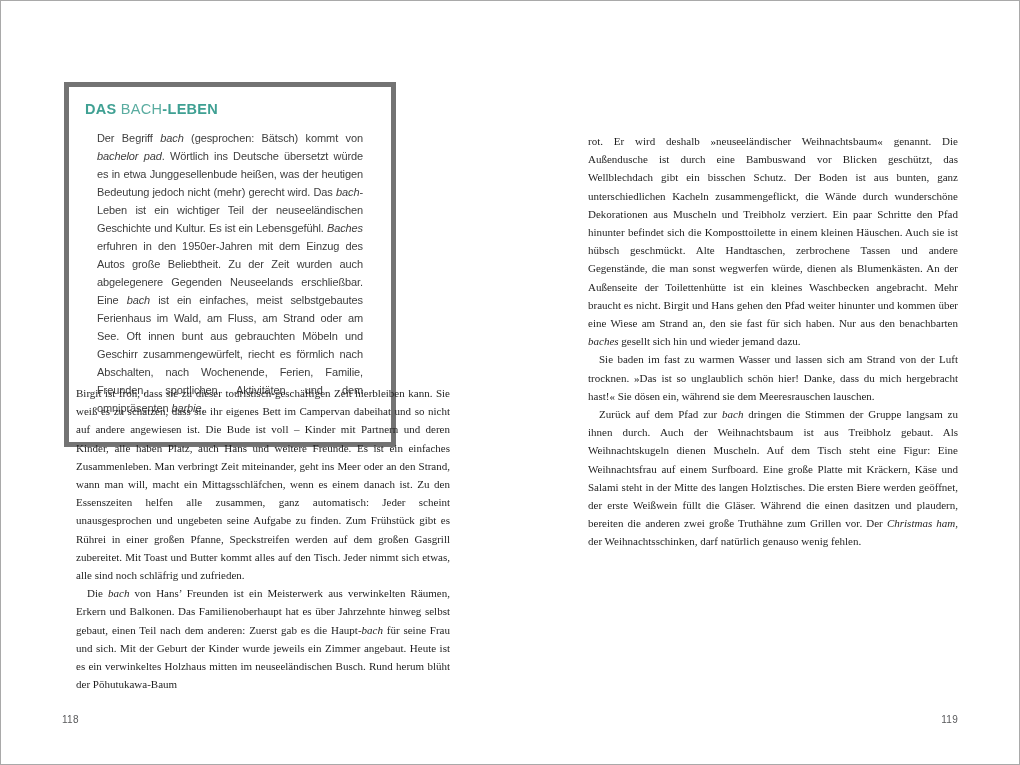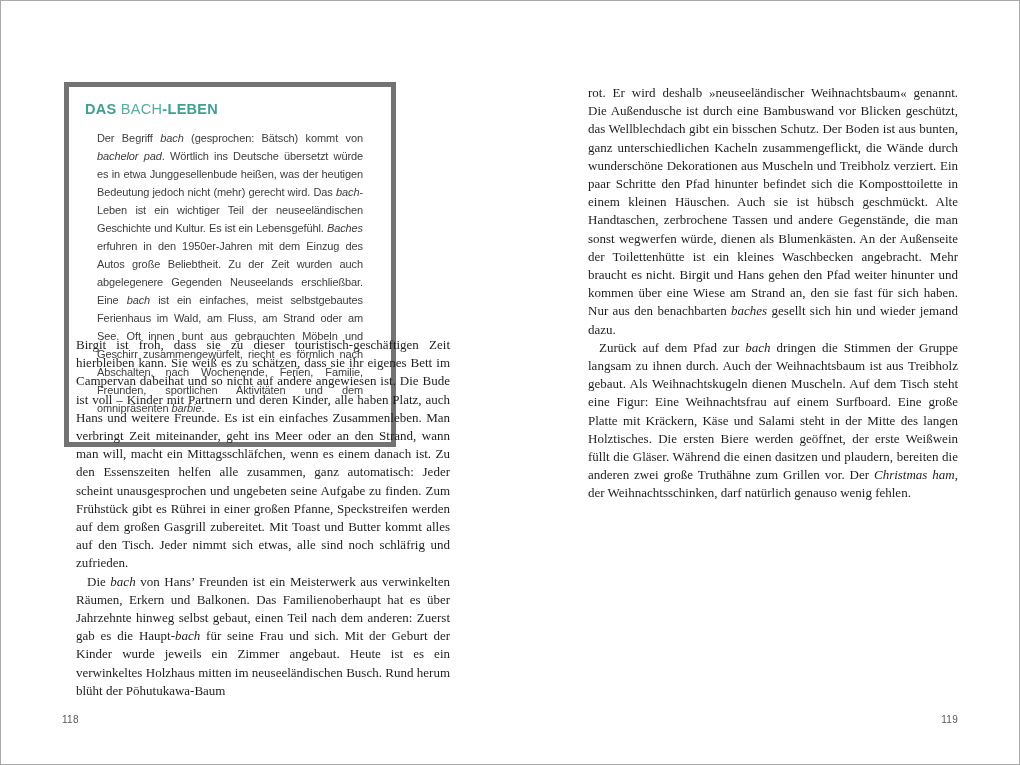--- a/index.html
+++ b/index.html
@@ -38,23 +38,24 @@
     color: #3d3d3d;
     text-align: justify;
     margin: 12px;
   }
 
   .it { font-style: italic; }
 
   
   .body-col {
     position: absolute;
-    font-size: 13px; line-height: 18.2px;
+    font-size: 11px; line-height: 18.2px;
     color: #1e1e1e;
     text-align: justify;
+    margin-top: 48px;
   }
   .body-col.left-col  { left: 76px;  top: 336px; width: 374px; }
   .body-col.right-col { left: 588px; top: 84px;  width: 370px; }
   .body-col p { margin: 0; }
   .body-col p.indent { text-indent: 11px; }
 
   
   .page-num {
     position: absolute; top: 714px;
     font-family: "Liberation Sans", sans-serif;
@@ -76,16 +77,17 @@
 
 <div class="body-col left-col">
   <p><span>Birgit ist froh, dass sie zu dieser touristisch-geschäftigen Zeit hierbleiben kann. Sie weiß es zu schätzen, dass sie ihr eigenes Bett im Campervan dabeihat und so nicht auf andere angewiesen ist. Die Bude ist voll – Kinder mit Partnern und deren Kinder, alle haben Platz, auch Hans und weitere Freunde. Es ist ein einfaches Zusammenleben. Man verbringt Zeit miteinander, geht ins Meer oder an den Strand, wann man will, macht ein Mittagsschläfchen, wenn es einem danach ist. Zu den Essenszeiten helfen alle zusammen, ganz automatisch: Jeder scheint unausgesprochen und ungebeten seine Aufgabe zu finden. Zum Frühstück gibt es Rührei in einer großen Pfanne, Speckstreifen werden auf dem großen Gasgrill zubereitet. Mit Toast und Butter kommt alles auf den Tisch. Jeder nimmt sich etwas, alle sind noch schläfrig und zufrieden.</span></p>
   <p class="indent"><span>Die </span><span class="it">bach</span><span> von Hans’ Freunden ist ein Meisterwerk aus verwinkelten Räumen, Erkern und Balkonen. Das Familienoberhaupt hat es über Jahrzehnte hinweg selbst gebaut, einen Teil nach dem anderen: Zuerst gab es die Haupt-</span><span class="it">bach</span><span> für seine Frau und sich. Mit der Geburt der Kinder wurde jeweils ein Zimmer angebaut. Heute ist es ein verwinkeltes Holzhaus mitten im neuseeländischen Busch. Rund herum blüht der Pōhutukawa-Baum</span></p>
 </div>
 
 <div class="page-num pn-left">118</div>
 
 <div class="body-col right-col">
   <p><span>rot. Er wird deshalb »neuseeländischer Weihnachtsbaum« genannt. Die Außendusche ist durch eine Bambuswand vor Blicken geschützt, das Wellblechdach gibt ein bisschen Schutz. Der Boden ist aus bunten, ganz unterschiedlichen Kacheln zusammengeflickt, die Wände durch wunderschöne Dekorationen aus Muscheln und Treibholz verziert. Ein paar Schritte den Pfad hinunter befindet sich die Komposttoilette in einem kleinen Häuschen. Auch sie ist hübsch geschmückt. Alte Handtaschen, zerbrochene Tassen und andere Gegenstände, die man sonst wegwerfen würde, dienen als Blumenkästen. An der Außenseite der Toilettenhütte ist ein kleines Waschbecken angebracht. Mehr braucht es nicht. Birgit und Hans gehen den Pfad weiter hinunter und kommen über eine Wiese am Strand an, den sie fast für sich haben. Nur aus den benachbarten </span><span class="it">baches</span><span> gesellt sich hin und wieder jemand dazu.</span></p>
+  <p class="indent"><span>Sie baden im fast zu warmen Wasser und lassen sich am Strand von der Luft trocknen. »Das ist so unglaublich schön hier! Danke, dass du mich hergebracht hast!« Sie dösen ein, während sie dem Meeresrauschen lauschen.</span></p>
   <p class="indent"><span>Zurück auf dem Pfad zur </span><span class="it">bach</span><span> dringen die Stimmen der Gruppe langsam zu ihnen durch. Auch der Weihnachtsbaum ist aus Treibholz gebaut. Als Weihnachtskugeln dienen Muscheln. Auf dem Tisch steht eine Figur: Eine Weihnachtsfrau auf einem Surfboard. Eine große Platte mit Kräckern, Käse und Salami steht in der Mitte des langen Holztisches. Die ersten Biere werden geöffnet, der erste Weißwein füllt die Gläser. Während die einen dasitzen und plaudern, bereiten die anderen zwei große Truthähne zum Grillen vor. Der </span><span class="it">Christmas ham</span><span>, der Weihnachtsschinken, darf natürlich genauso wenig fehlen.</span></p>
 </div>
 
 <div class="page-num pn-right">119</div>
 
 </body></html>

